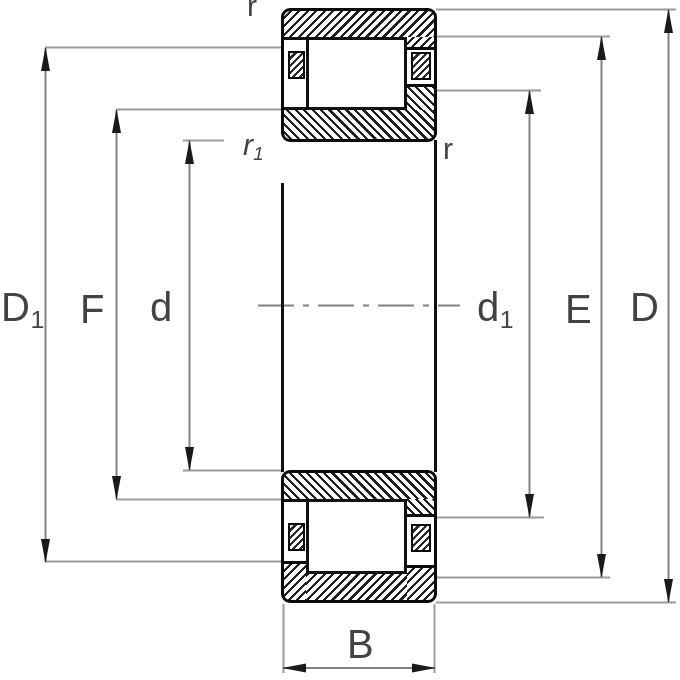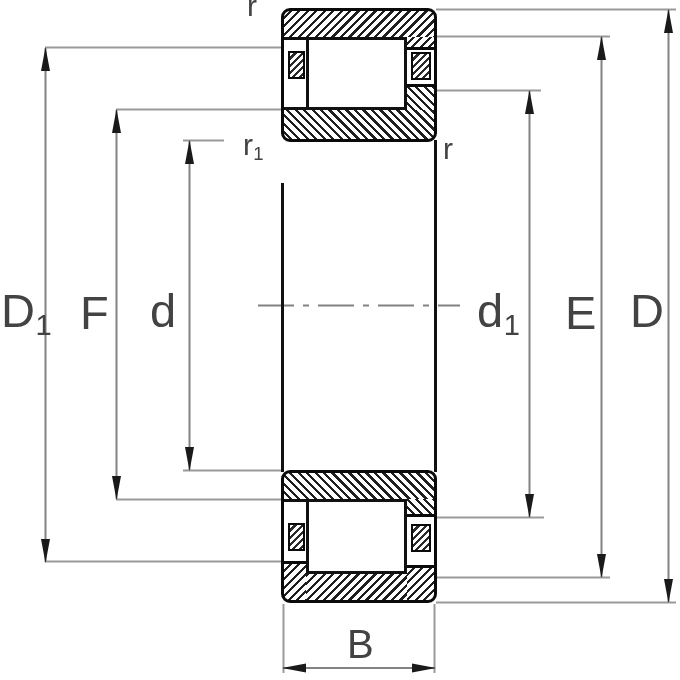--- a/index.html
+++ b/index.html
@@ -10,21 +10,21 @@
   #canvas *{box-sizing:border-box;}
   .abs{position:absolute;}
   
   .hatchF{background:repeating-linear-gradient(135deg,#ffffff 0 3.6px,#1f1f1f 3.6px 6px);}
   .hatchB{background:repeating-linear-gradient(45deg,#ffffff 0 3.6px,#1f1f1f 3.6px 6px);}
   .blk{background:#111111;}
   .outline{border:3px solid #0a0a0a;border-radius:9px;background:transparent;}
   .cage{border:2px solid #0a0a0a;background:repeating-linear-gradient(135deg,#ffffff 0 2.8px,#2a2a2a 2.8px 5px);}
   .ribT{border-bottom:3px solid #0a0a0a;}
   .ribB{border-top:3px solid #0a0a0a;}
-  .lbl{position:absolute;color:#434343;line-height:1;font-size:47px;letter-spacing:0;}
+  .lbl{position:absolute;color:#434343;line-height:1;font-size:40px;letter-spacing:0;}
   .lbl .sub{font-size:0.62em;position:relative;top:0.28em;left:0.02em;}
   .lbl-small{font-size:30px;}
   .lbl-B{font-size:40px;}
   svg{position:absolute;left:0;top:0;}
 </style>
 </head>
 <body>
 
 <div id="canvas">
 
@@ -102,16 +102,16 @@
   <div class="abs outline" style="left:281px;top:470px;width:156px;height:133px;"></div>
 
   <div class="lbl" style="left:1px;top:287px;"><span>D</span><span class="sub">1</span></div>
   <div class="lbl" style="left:80px;top:289px;"><span>F</span></div>
   <div class="lbl" style="left:150px;top:287px;"><span>d</span></div>
   <div class="lbl" style="left:477px;top:287px;"><span>d</span><span class="sub">1</span></div>
   <div class="lbl" style="left:565px;top:289px;"><span>E</span></div>
   <div class="lbl" style="left:630px;top:287px;"><span>D</span></div>
   <div class="lbl lbl-B" style="left:347px;top:624px;"><span>B</span></div>
   <div class="lbl lbl-small" style="left:247px;top:-9px;"><span>r</span></div>
-  <div class="lbl lbl-small" style="left:243px;top:130px;"><span>r</span><span class="sub">1</span></div>
+  <div class="lbl lbl-small" style="left:243px;top:130px;font-style:italic;"><span>r</span><span class="sub">1</span></div>
   <div class="lbl lbl-small" style="left:443px;top:134px;"><span>r</span></div>
 
 </div>
 
 </body></html>

